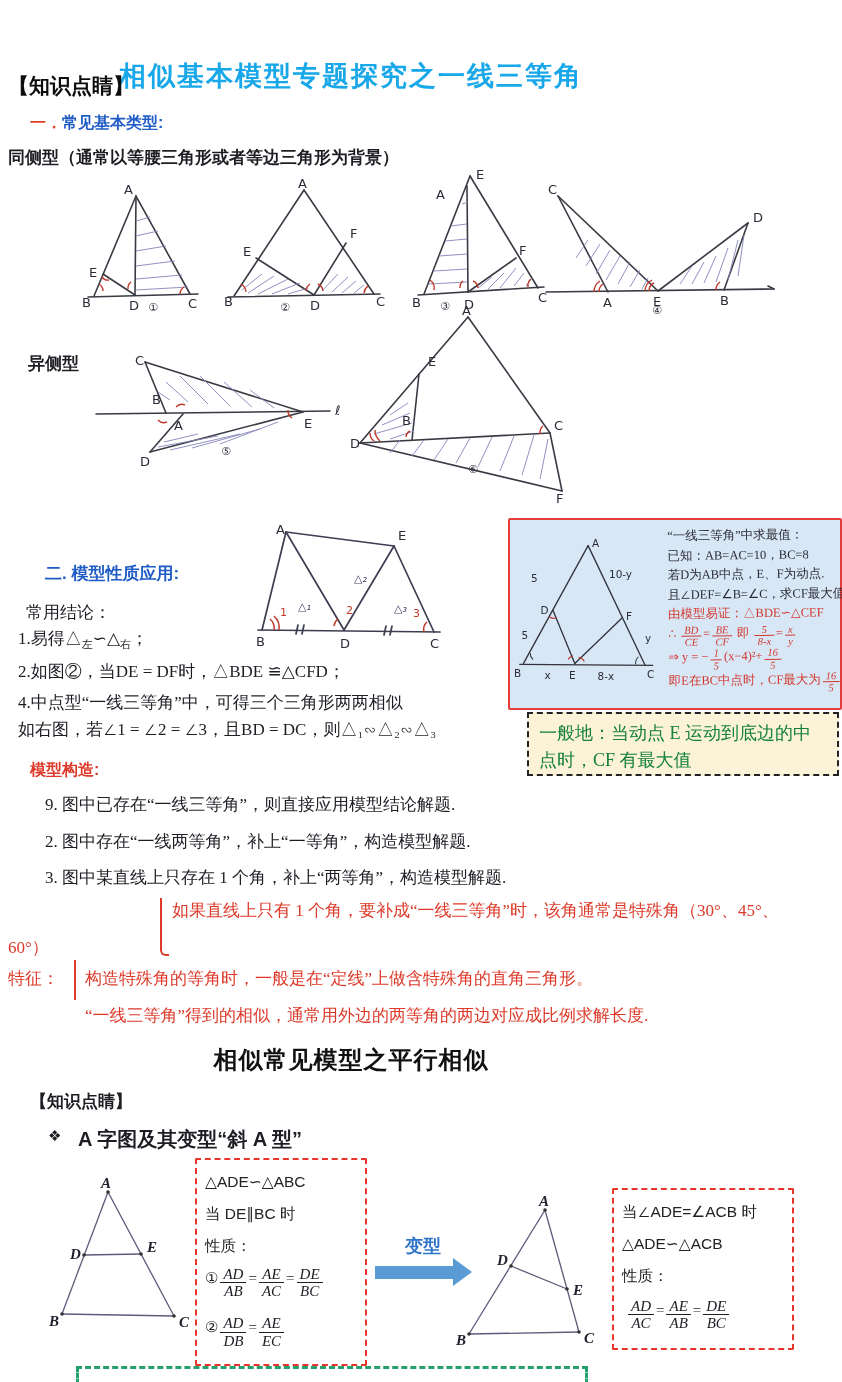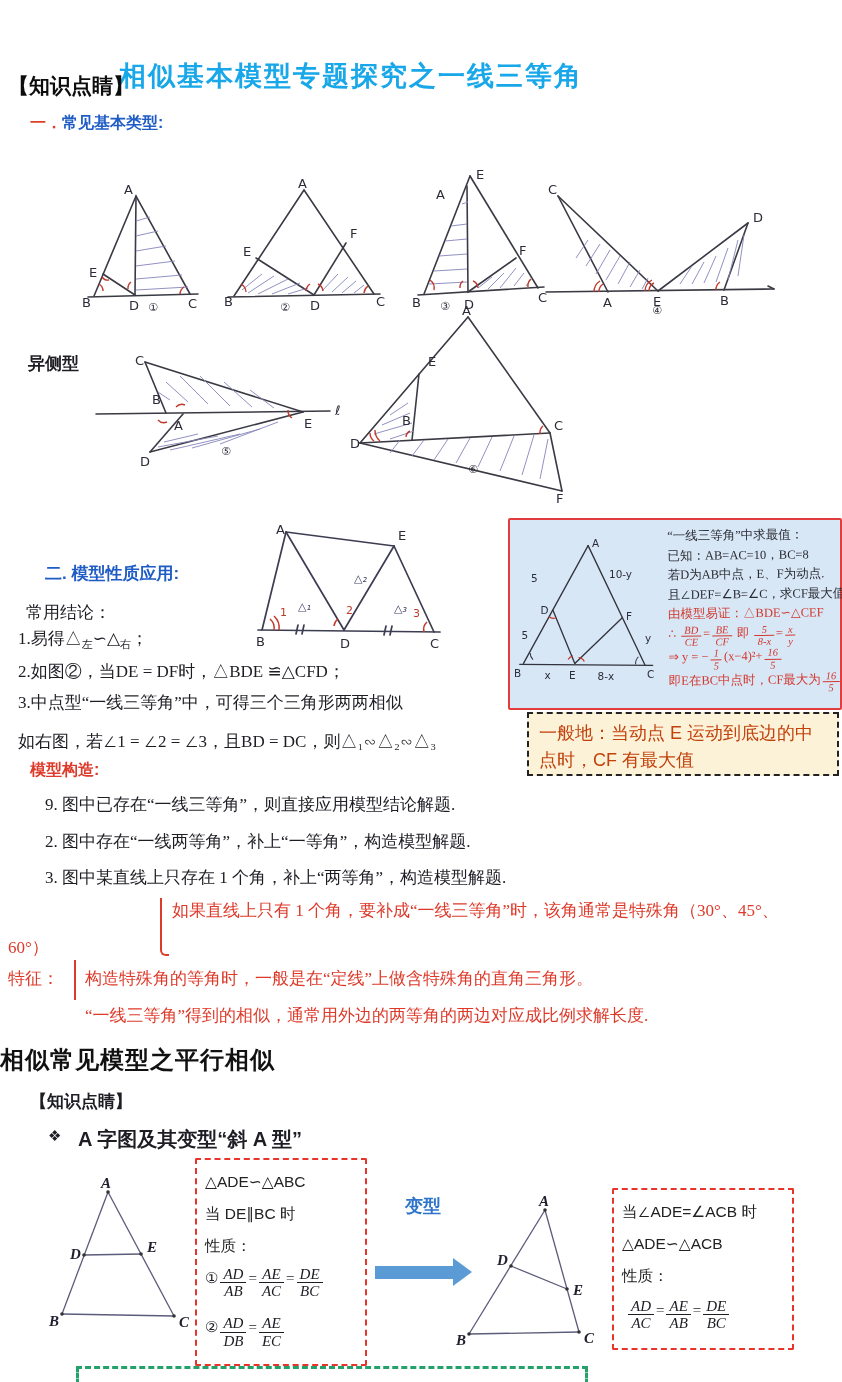--- a/index.html
+++ b/index.html
@@ -17,22 +17,22 @@
   .body17{font-size:17px;}
   .mi{font-family:"Liberation Serif",serif;}
   .frac{display:inline-block;vertical-align:-0.85em;text-align:center;line-height:1.08;
         font-family:"Liberation Serif",serif;font-style:italic;margin:0 2px;}
   .frac .fn{display:block;border-bottom:1px solid currentColor;padding:0 3px;}
   .frac .fd{display:block;padding:0 3px;}
   .notebox{background:#d7e7f6;border:2px solid #e23c3c;border-radius:2px;}
   .notetxt{font-size:12.5px;line-height:19.5px;color:#2b2b33;transform:rotate(-0.6deg);}
   .notetxt .rl{color:#d3382e;}
   .nfrac{font-size:10.5px;vertical-align:-0.8em;}
-  .tipbox{background:#fbf2d8;border:2px dashed #222;color:#c2410c;
-          font-family:Liberation Sans, sans-serif;font-size:18px;line-height:27px;
+  .tipbox{background:#fbf2d8;border:2px dashed #222;color:#15803d;
+          font-family:Liberation Serif, serif;font-size:18px;line-height:27px;
           padding:6px 10px;white-space:normal;}
   .reddash{border:2px dashed #e8342a;border-radius:2px;}
   .greendash{border:3px dashed #24a16b;border-bottom:none;}
   .rbracket{border-left:2px solid #dd3a2a;border-bottom:2px solid #dd3a2a;
             border-bottom-left-radius:6px;width:7px;}
   .boxtxt{font-family:"Liberation Sans",sans-serif;font-size:15.5px;color:#222;line-height:32px;}
   .arrowshaft{background:#5b9bd5;}
   .arrowhead{width:0;height:0;border-top:14px solid transparent;border-bottom:14px solid transparent;
              border-left:19px solid #5b9bd5;}
   .biantxt{color:#2e74c9;font-size:18px;}
@@ -50,20 +50,21 @@
 <div class="page">
 
   <div class="abs sans b title1" style="left:0;top:26px;width:702px;text-align:center;margin-top:32px;">相似基本模型专题探究之一线三等角</div>
 
   <div class="abs sans b know" style="left:8px;top:72px;">【知识点睛】</div>
 
   <div class="abs sans b" style="left:30px;top:113px;font-size:16px;">
     <span class="secnum-red">一．</span><span class="secblue">常见基本类型:</span>
   </div>
 
+  <div class="abs sans b" style="left:8px;top:146px;font-size:17px;">同侧型（通常以等腰三角形或者等边三角形为背景）</div>
 
   <svg class="abs" style="left:78px;top:176px;" width="130" height="140" viewBox="0 0 130 140">
     <g stroke="#3a3a44" stroke-width="1.6" fill="none" stroke-linecap="round">
       <path d="M16 120 L58 20 L112 118"></path>
         <path d="M10 121 L120 118"></path>
       <path d="M58 20 L57 119"></path>
         <path d="M25 98 L57 119"></path>
     </g>
     <g stroke="#8585bb" stroke-width="0.9">
       <path d="M58 45 L72 41"></path>
@@ -275,23 +276,23 @@
   <div class="abs body17" style="left:18px;top:601px;margin-left:8px;">常用结论：</div>
 
   <div class="abs body17" style="left:18px;top:627px;">
     <span>1.易得△</span><sub class="cns">左</sub><span>∽△</span><sub class="cns">右</sub><span>；</span>
   </div>
 
   <div class="abs body17" style="left:18px;top:660px;">
     <span>2.如图②，当</span><span class="mi">DE = DF</span><span>时，△</span><span class="mi">BDE</span><span> ≌△</span><span class="mi">CFD</span><span>；</span>
   </div>
 
-  <div class="abs body17" style="left:18px;top:691px;">3.中点型“一线三等角”中，可得三个三角形两两相似</div>
-
-  <div class="abs body17" style="left:18px;top:718px;margin-top:12px;">
+  <div class="abs body17" style="left:18px;top:691px;">4.中点型“一线三等角”中，可得三个三角形两两相似</div>
+
+  <div class="abs body17" style="left:18px;top:718px;">
     <span>如右图，若∠1 = ∠2 = ∠3，且</span><span class="mi">BD = DC</span><span>，则</span><span>△₁∽△₂∽△₃</span>
   </div>
 
   <svg class="abs" style="left:248px;top:522px;" width="202" height="132" viewBox="0 0 202 132">
     <g stroke="#3d3d52" stroke-width="1.7" fill="none" stroke-linecap="round">
       <path d="M14 108 L38 10"></path>
         <path d="M38 10 L146 24"></path>
         <path d="M146 24 L186 110"></path>
       <path d="M10 108 L192 110"></path>
         <path d="M38 10 L96 108"></path>
@@ -380,21 +381,21 @@
   <div class="abs body17" style="left:45px;top:866px;">3. 图中某直线上只存在 1 个角，补上“两等角”，构造模型解题.</div>
 
   <div class="abs rbracket" style="left:160px;top:898px;height:56px;"></div>
   <div class="abs redtxt body17" style="left:172px;top:899px;">如果直线上只有 1 个角，要补成“一线三等角”时，该角通常是特殊角（30°、45°、</div>
   <div class="abs redtxt body17" style="left:8px;top:936px;">60°）</div>
   <div class="abs redtxt body17" style="left:8px;top:967px;">特征：</div>
   <div class="abs" style="left:74px;top:960px;height:40px;border-left:2px solid #dd3a2a;width:5px;"></div>
   <div class="abs redtxt body17" style="left:85px;top:967px;">构造特殊角的等角时，一般是在“定线”上做含特殊角的直角三角形。</div>
   <div class="abs redtxt body17" style="left:85px;top:1004px;">“一线三等角”得到的相似，通常用外边的两等角的两边对应成比例求解长度.</div>
 
-  <div class="abs b title2" style="left:0;top:1044px;width:702px;text-align:left;">相似常见模型之平行相似</div>
+  <div class="abs b title2" style="left:0;top:1044px;width:702px;text-align:center;">相似常见模型之平行相似</div>
 
   <div class="abs sans b" style="left:30px;top:1090px;font-size:17px;">【知识点睛】</div>
 
   <div class="abs" style="left:48px;top:1127px;font-size:15px;">❖</div>
   <div class="abs sans b" style="left:78px;top:1126px;font-size:20px;">A 字图及其变型“斜 A 型”</div>
 
   <svg class="abs" style="left:48px;top:1176px;" width="145" height="152" viewBox="0 0 145 152">
     <g stroke="#5b5b7a" stroke-width="1.3" fill="none">
       <path d="M60 16 L14 138"></path>
         <path d="M60 16 L126 140"></path>
@@ -420,21 +421,21 @@
     <div class="boxtxt">当 DE∥BC 时</div>
     <div class="boxtxt">性质：</div>
     <div style="font-size:15px;margin-top:4px;">
       <span>①</span><span class="frac"><span class="fn">AD</span><span class="fd">AB</span></span><span>=</span><span class="frac"><span class="fn">AE</span><span class="fd">AC</span></span><span>=</span><span class="frac"><span class="fn">DE</span><span class="fd">BC</span></span>
     </div>
     <div style="font-size:15px;margin-top:16px;">
       <span>②</span><span class="frac"><span class="fn">AD</span><span class="fd">DB</span></span><span>=</span><span class="frac"><span class="fn">AE</span><span class="fd">EC</span></span>
     </div>
   </div>
 
-  <div class="abs b sans biantxt" style="left:405px;top:1194px;">变型</div>
+  <div class="abs b sans biantxt" style="left:405px;top:1234px;">变型</div>
   <div class="abs arrowshaft" style="left:375px;top:1266px;width:78px;height:13px;"></div>
   <div class="abs arrowhead" style="left:453px;top:1258px;"></div>
 
   <svg class="abs" style="left:455px;top:1192px;" width="155" height="158" viewBox="0 0 155 158">
     <g stroke="#5b5b7a" stroke-width="1.3" fill="none">
       <path d="M90 18 L14 142"></path>
         <path d="M90 18 L124 140"></path>
         <path d="M14 142 L124 140"></path>
         <path d="M56 74 L112 97"></path>
     </g>

